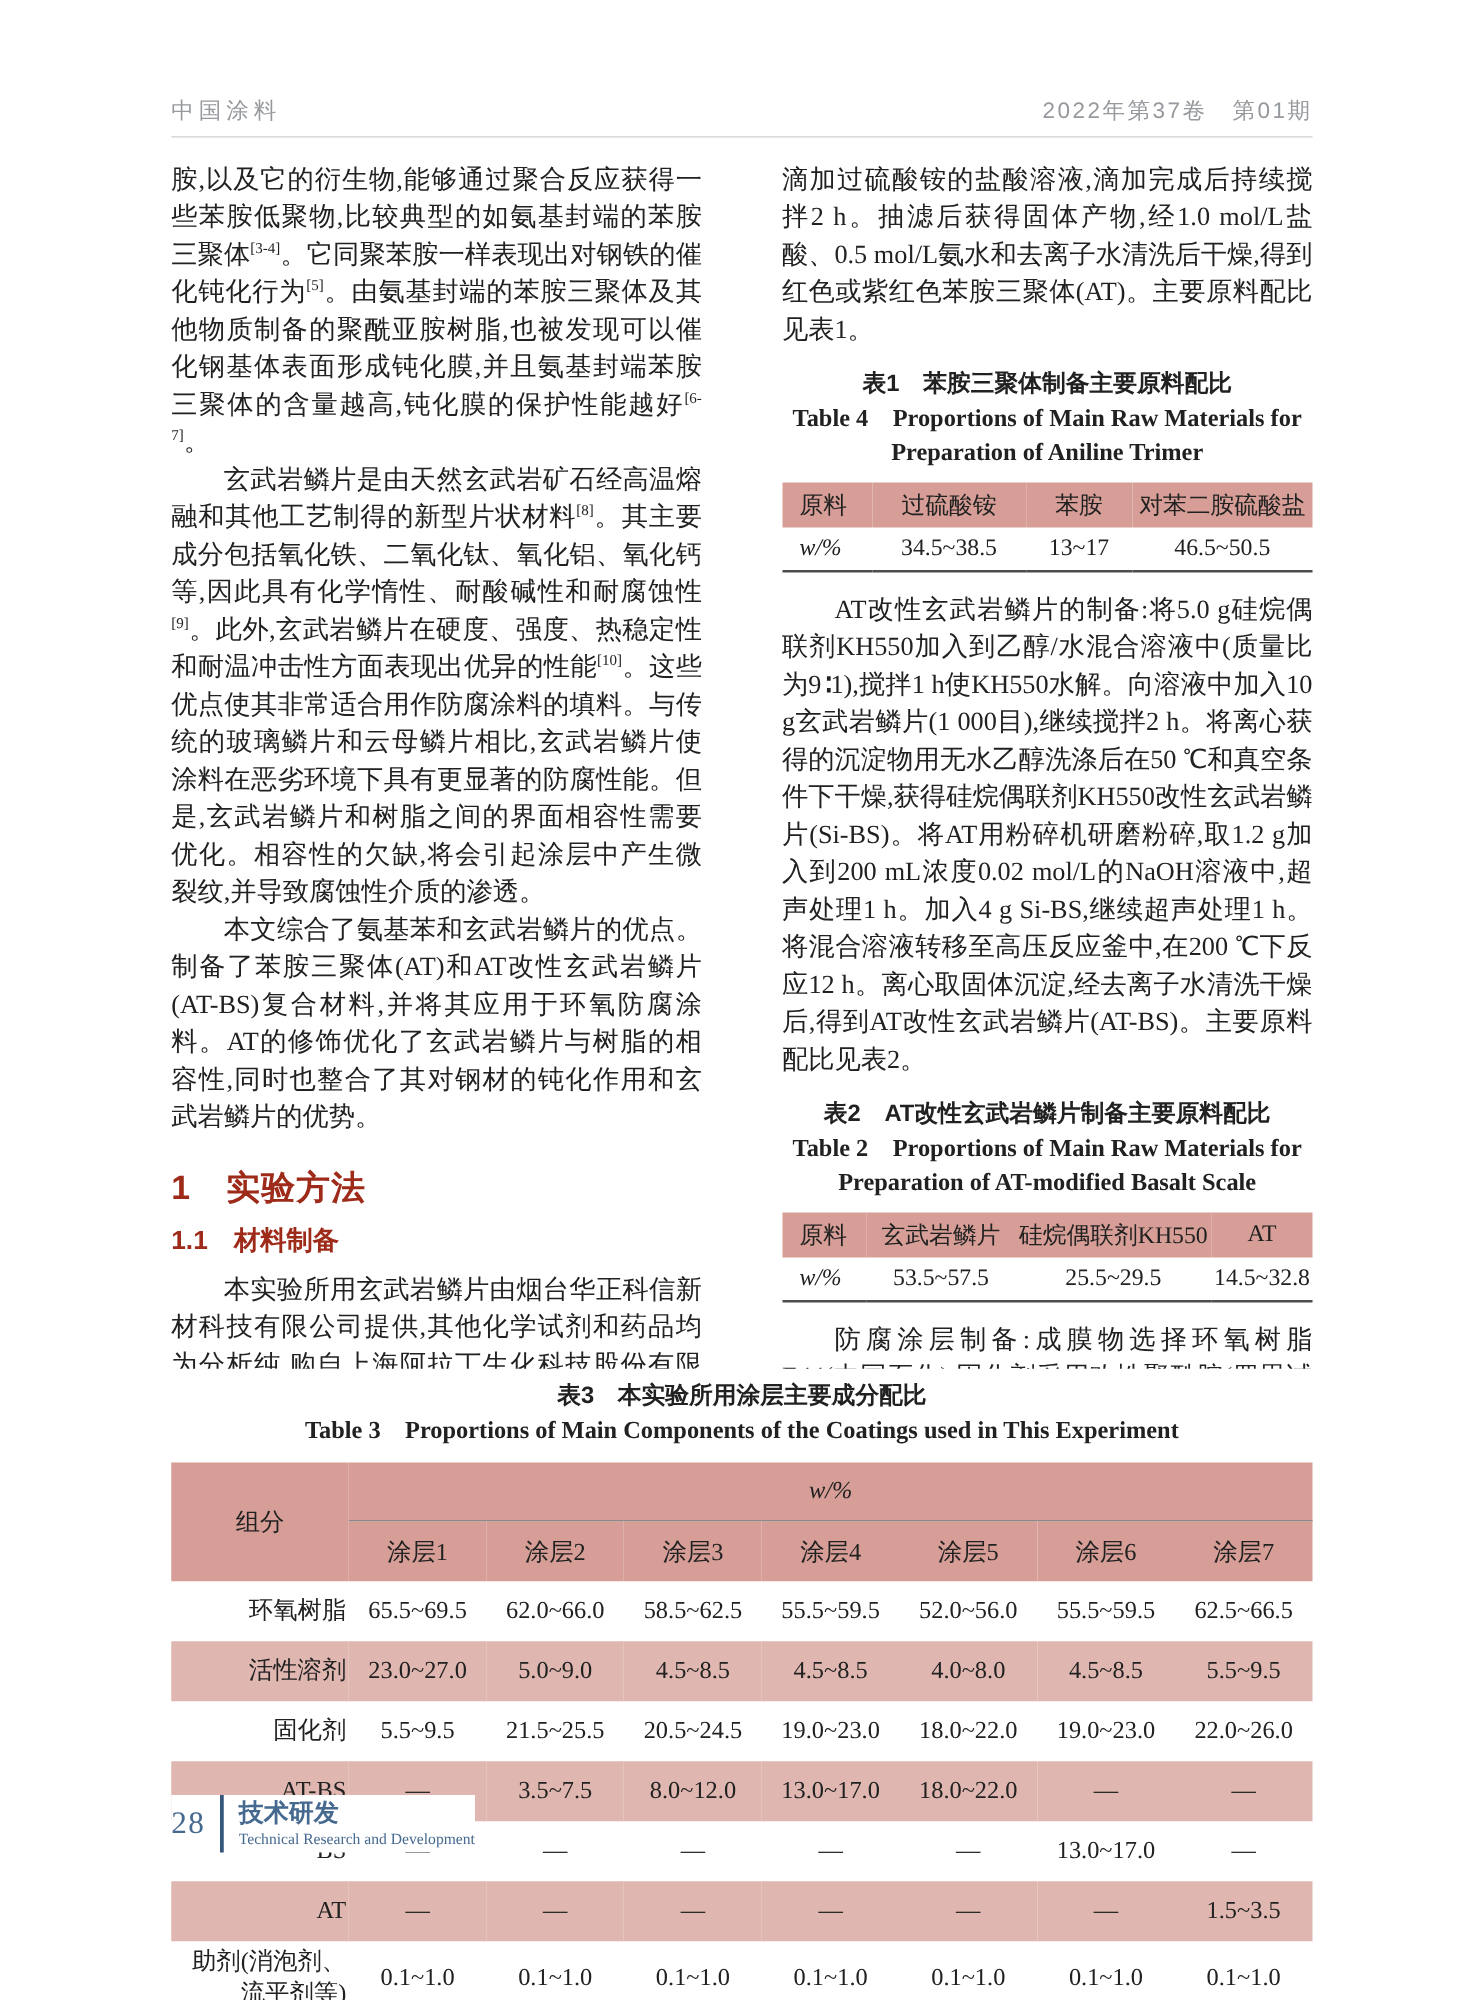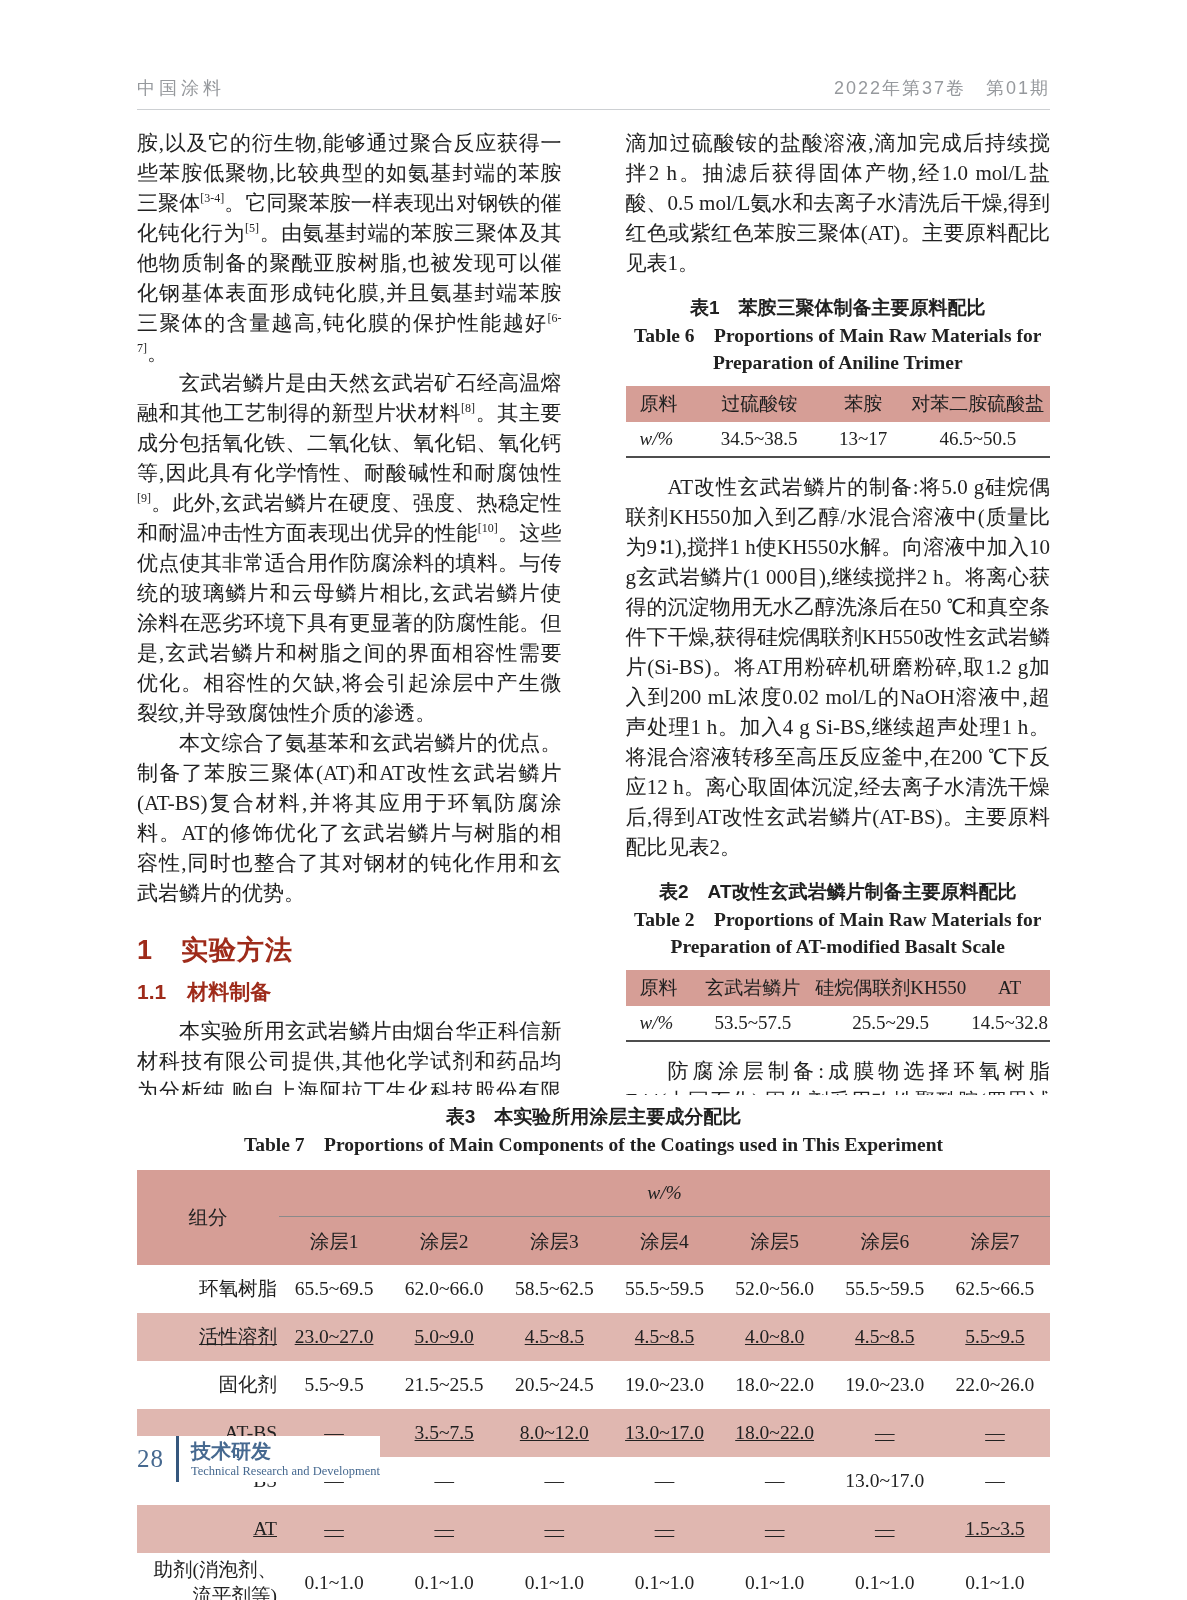--- a/index.html
+++ b/index.html
@@ -67,21 +67,21 @@
   table.big-table{
     width:100%;border-collapse:collapse;margin-top:12px;font-size:19.5px;
     border-bottom:2px solid var(--rule-dark);
   }
   table.big-table th,table.big-table td{font-weight:normal;text-align:center;padding:4px 2px;}
   table.big-table thead th{background:var(--th-pink);}
   table.big-table th.group-cell{width:138px;margin-left:40px;}
   table.big-table th.unit-cell{border-bottom:1px solid #8a8a8a;height:38px;}
   table.big-table thead tr.coat-row th{height:40px;}
   table.big-table td.row-label{text-align:right;padding-left:12px;}
-  table.big-table tr.alt{background:var(--row-pink);text-decoration:underline;}
+  table.big-table tr.alt{background:var(--row-pink);}
   table.big-table tbody td{height:40px;line-height:26px;}
   
   .footer{
     position:absolute;top:1436px;left:137px;display:flex;align-items:center;gap:12px;
     color:var(--footer-blue);background:#fff;
   }
   .footer .page-num{font-size:25px;letter-spacing:1px;}
   .footer .bar{width:3px;height:46px;background:#35577d;}
   .footer .sec-zh{
     font-family:"Liberation Sans",sans-serif;font-weight:bold;font-size:20px;line-height:24px;
@@ -108,21 +108,21 @@
       <div class="h2">1.1　材料制备</div>
       <p class="body-text indent">本实验所用玄武岩鳞片由烟台华正科信新材科技有限公司提供,其他化学试剂和药品均为分析纯,购自上海阿拉丁生化科技股份有限公司。</p>
       <p class="body-text indent">苯胺三聚体的制备:将11.25 g过硫酸铵溶解于125 mL浓度1.0 mol/L的盐酸溶液中。将4.625 g苯胺和14.78 g对苯二胺硫酸盐溶解于−5 ℃、冰浴条件下的500 mL浓度1.0 mol/L的盐酸溶液中。向该溶液中缓慢</p>
     </div>
 
     <div class="col">
       <p class="body-text">滴加过硫酸铵的盐酸溶液,滴加完成后持续搅拌2 h。抽滤后获得固体产物,经1.0 mol/L盐酸、0.5 mol/L氨水和去离子水清洗后干燥,得到红色或紫红色苯胺三聚体(AT)。主要原料配比见表1。</p>
 
       <div class="tbl-block">
         <div class="tbl-title-zh">表1　苯胺三聚体制备主要原料配比</div>
-        <div class="tbl-title-en">Table 6　Proportions of Main Raw Materials for</div>
+        <div class="tbl-title-en">Table 4　Proportions of Main Raw Materials for</div>
         <div class="tbl-title-en">Preparation of Aniline Trimer</div>
         <table class="small-table">
           <tbody>
             <tr class="head">
               <th class="c-first" style="width:17%">原料</th>
               <th style="width:29%">过硫酸铵</th>
               <th style="width:20%">苯胺</th>
               <th style="width:34%">对苯二胺硫酸盐</th>
             </tr>
             <tr>
@@ -158,21 +158,21 @@
           </tbody>
         </table>
       </div>
 
       <p class="body-text indent">防腐涂层制备:成膜物选择环氧树脂E44(中国石化),固化剂采用改性聚酰胺(罗恩试剂),质量分数约为25%。实验制备了AT-BS质量分数分别为5%、10%、15%和20%的涂层(见表3)。采用涂膜棒控制涂层厚度为30~40 μm。</p>
     </div>
   </div>
 
   <div class="table3-section">
     <div class="tbl-title-zh">表3　本实验所用涂层主要成分配比</div>
-    <div class="tbl-title-en">Table 7　Proportions of Main Components of the Coatings used in This Experiment</div>
+    <div class="tbl-title-en">Table 3　Proportions of Main Components of the Coatings used in This Experiment</div>
     <table class="big-table">
       <thead>
         <tr>
           <th class="group-cell" rowspan="2">组分</th>
           <th class="unit-cell unit-label" colspan="7">w/%</th>
         </tr>
         <tr class="coat-row">
           <th>涂层1</th>
           <th>涂层2</th>
           <th>涂层3</th>

